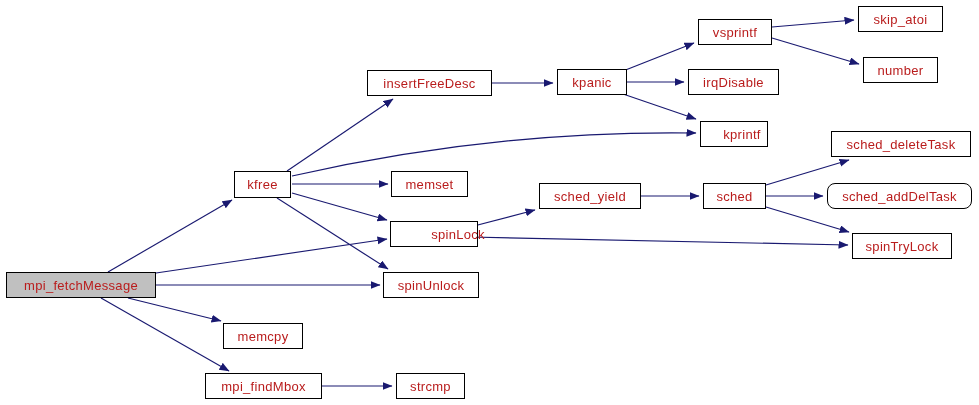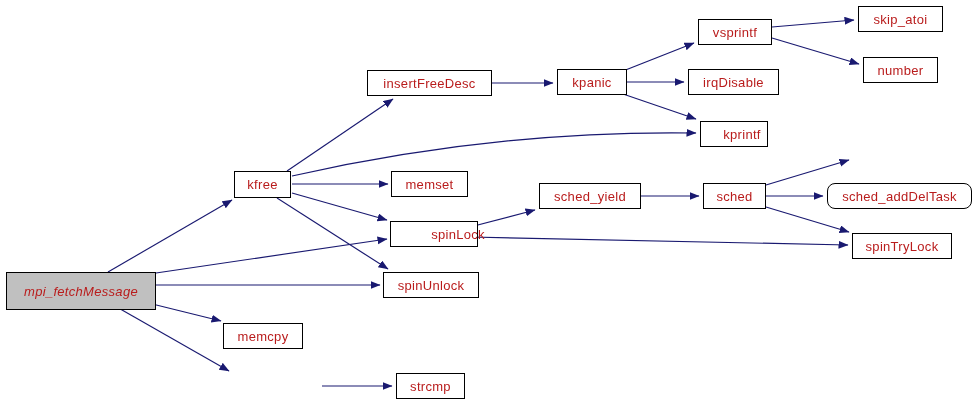--- a/index.html
+++ b/index.html
@@ -82,32 +82,34 @@
         <path d="M 470,227 L 535,210" class="edge" marker-end="url(#arrowhead)"></path>
         <path d="M 470,237 L 848,245" class="edge" marker-end="url(#arrowhead)"></path>
         <path d="M 641,196 L 699,196" class="edge" marker-end="url(#arrowhead)"></path>
         <path d="M 766,185 L 849,160" class="edge" marker-end="url(#arrowhead)"></path>
         <path d="M 766,196 L 823,196" class="edge" marker-end="url(#arrowhead)"></path>
         <path d="M 766,207 L 849,232" class="edge" marker-end="url(#arrowhead)"></path>
         <path d="M 322,386 L 392,386" class="edge" marker-end="url(#arrowhead)"></path>
       </g>
   </svg>
   <div class="node-layer" id="node-layer">
-      <div class="node root" style="left: 6px; top: 272px; width: 150px; height: 38px; font-style: italic;">mpi_fetchMessage</div>
+      <div class="node root" style="left: 6px; top: 272px; width: 150px; height: 26px;">mpi_fetchMessage</div>
       <div class="node" style="left: 234px; top: 171px; width: 57px; height: 27px;">kfree</div>
       <div class="node" style="left: 367px; top: 70px; width: 125px; height: 26px;">insertFreeDesc</div>
       <div class="node" style="left: 557px; top: 69px; width: 70px; height: 26px;">kpanic</div>
       <div class="node" style="left: 698px; top: 19px; width: 74px; height: 26px;">vsprintf</div>
       <div class="node" style="left: 858px; top: 6px; width: 85px; height: 26px;">skip_atoi</div>
       <div class="node" style="left: 863px; top: 57px; width: 75px; height: 26px;">number</div>
       <div class="node" style="left: 688px; top: 69px; width: 91px; height: 26px;">irqDisable</div>
       <div class="node" style="left: 700px; top: 121px; width: 68px; height: 26px; padding-left: 16px;">kprintf</div>
       <div class="node" style="left: 391px; top: 171px; width: 77px; height: 26px;">memset</div>
       <div class="node" style="left: 390px; top: 221px; width: 88px; height: 26px; padding-left: 48px;">spinLock</div>
       <div class="node" style="left: 383px; top: 272px; width: 96px; height: 26px;">spinUnlock</div>
       <div class="node" style="left: 539px; top: 183px; width: 102px; height: 26px;">sched_yield</div>
       <div class="node" style="left: 703px; top: 183px; width: 63px; height: 26px;">sched</div>
+      <div class="node" style="left: 831px; top: 131px; width: 140px; height: 26px;">sched_deleteTask</div>
       <div class="node" style="left: 827px; top: 183px; width: 145px; height: 26px; border-radius: 8px;">sched_addDelTask</div>
       <div class="node" style="left: 852px; top: 233px; width: 100px; height: 26px;">spinTryLock</div>
       <div class="node" style="left: 223px; top: 323px; width: 80px; height: 26px;">memcpy</div>
+      <div class="node" style="left: 205px; top: 373px; width: 117px; height: 26px;">mpi_findMbox</div>
       <div class="node" style="left: 396px; top: 373px; width: 69px; height: 26px;">strcmp</div>
     </div>
 </div>
 
 </body></html>

